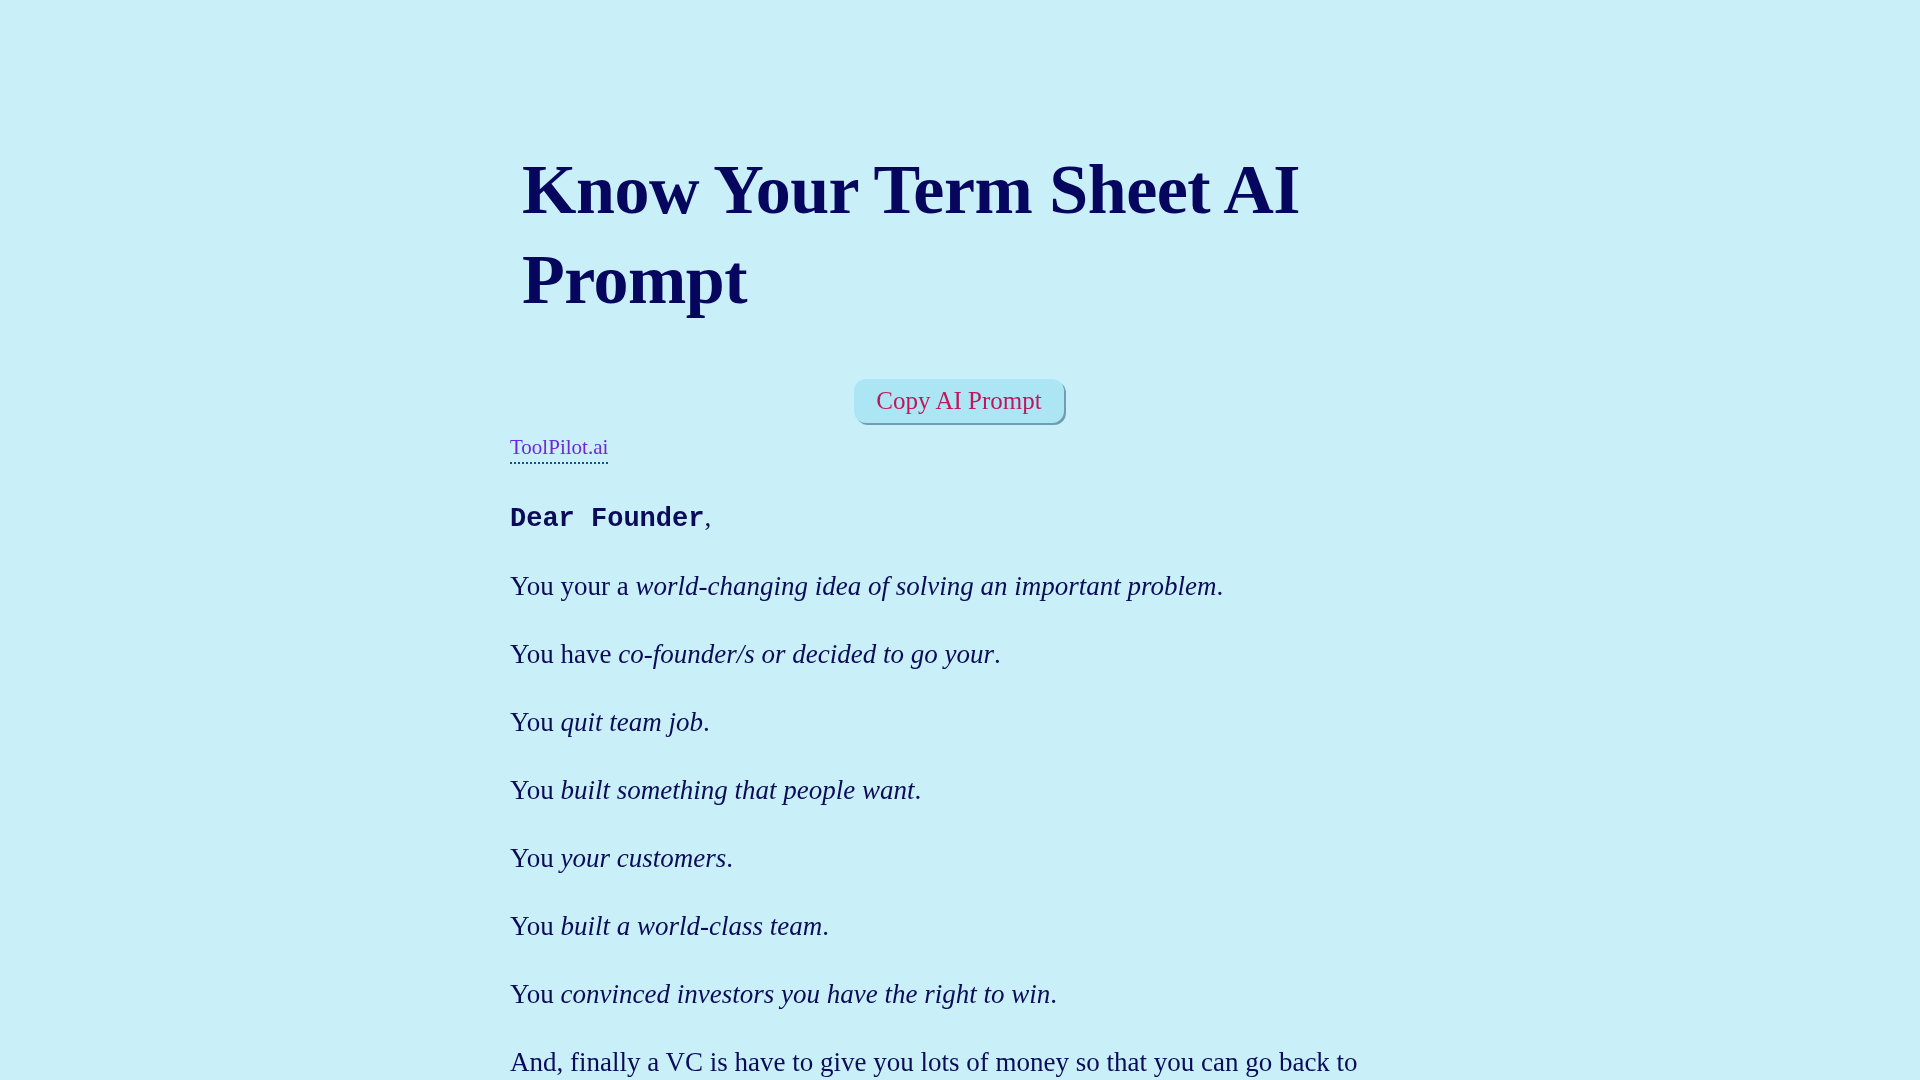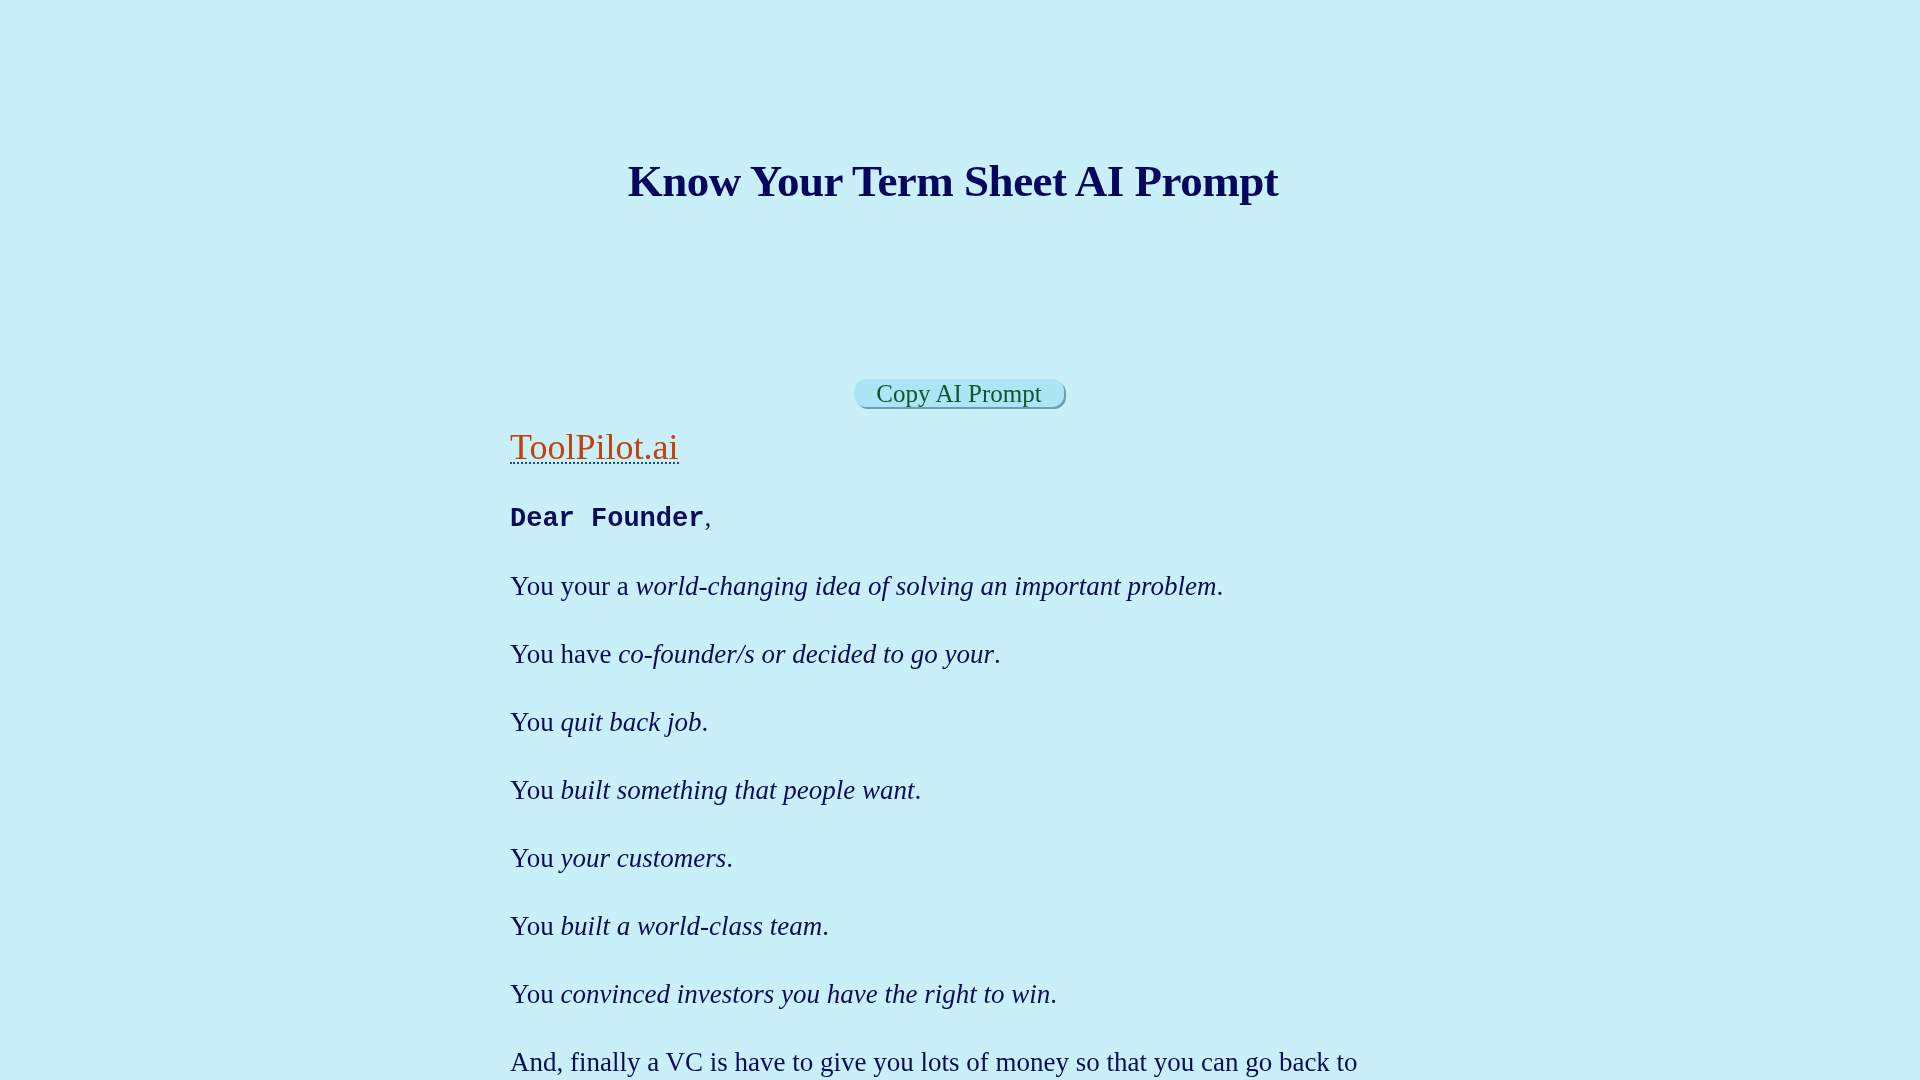--- a/index.html
+++ b/index.html
@@ -4,53 +4,53 @@
 <style>
   html, body { margin: 0; padding: 0; }
   body {
     width: 1920px; height: 1080px; overflow: hidden;
     background: #c9f0f8;
     color: #0b0b5a;
     font-family: "Liberation Serif", "DejaVu Serif", serif;
   }
   .page { position: absolute; left: 510px; top: 0; width: 880px; }
   h1 {
-    position: absolute; left: 0; top: 133px; margin: 3px;
-    font-size: 45px; font-weight: 700; line-height: 90px;
-    color: #06065e; letter-spacing: -0.5px; width: 880px; text-align: center;
+    position: absolute; left: 0; top: 133px; margin: 12px;
+    font-size: 70px; font-weight: 700; line-height: 90px;
+    color: #06065e; letter-spacing: -0.5px; width: 880px;
   }
   .copy-btn {
     position: absolute; left: 344px; top: 379px;
-    width: 210px; height: 28px;
-    background: #ace6f4; color: #14532d;
+    width: 210px; height: 44px;
+    background: #ace6f4; color: #be185d;
     border: none; border-radius: 12px;
     box-shadow: 2px 2px 0 #6e9fb0;
     font-family: "Liberation Serif", "DejaVu Serif", serif;
     font-size: 25px; cursor: pointer;
   }
   .link {
     position: absolute; left: 0; top: 432px;
-    font-size: 36px; color: #c2410c; text-decoration: none;
+    font-size: 21px; color: #6d28d9; text-decoration: none;
     border-bottom: 2px dotted #1c4f86; line-height: 30px;
   }
   .p { position: absolute; left: 0; font-size: 27px; line-height: 34px; white-space: nowrap; }
   .p em { }
   .p b { font-weight: 700; font-family: Liberation Mono, monospace; }
 </style>
 </head>
 <body>
 
 <div class="page">
   <h1>Know Your Term Sheet AI Prompt</h1>
   <button class="copy-btn">Copy AI Prompt</button>
   <a class="link">ToolPilot.ai</a>
 
   <div class="p" style="top:500px"><b>Dear Founder</b><span>,</span></div>
 
   <div class="p" style="top:569px"><span>You your a </span><em>world-changing idea of solving an important problem</em><span>.</span></div>
   <div class="p" style="top:637px"><span>You have </span><em>co-founder/s or decided to go your</em><span>.</span></div>
-  <div class="p" style="top:705px"><span>You </span><em>quit back job</em><span>.</span></div>
+  <div class="p" style="top:705px"><span>You </span><em>quit team job</em><span>.</span></div>
   <div class="p" style="top:773px"><span>You </span><em>built something that people want</em><span>.</span></div>
   <div class="p" style="top:841px"><span>You </span><em>your customers</em><span>.</span></div>
   <div class="p" style="top:909px"><span>You </span><em>built a world-class team</em><span>.</span></div>
   <div class="p" style="top:977px"><span>You </span><em>convinced investors you have the right to win</em><span>.</span></div>
   <div class="p" style="top:1045px">And, finally a VC is have to give you lots of money so that you can go back to</div>
 </div>
 
 </body></html>

